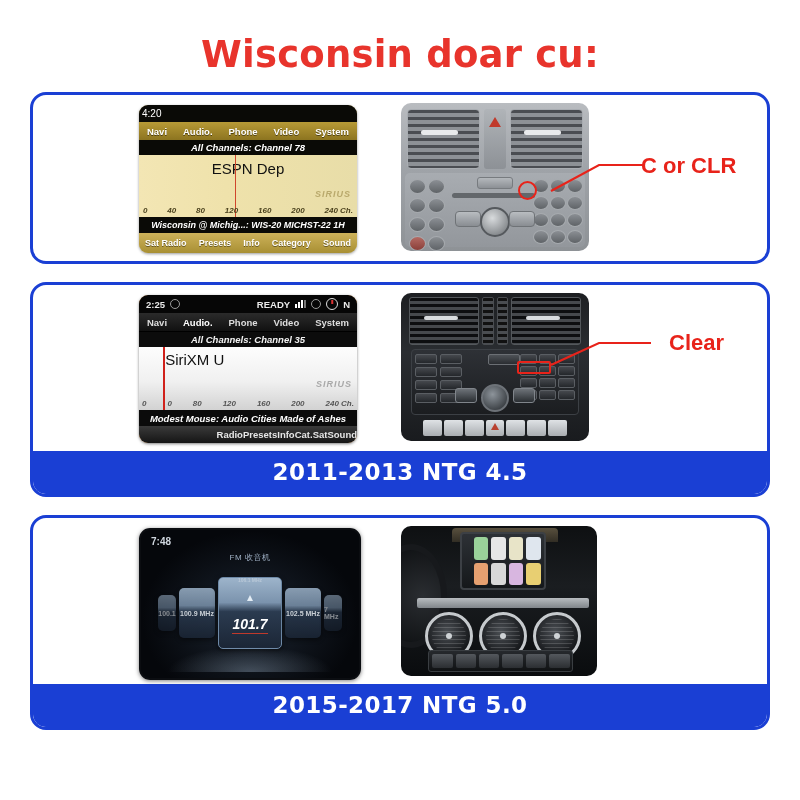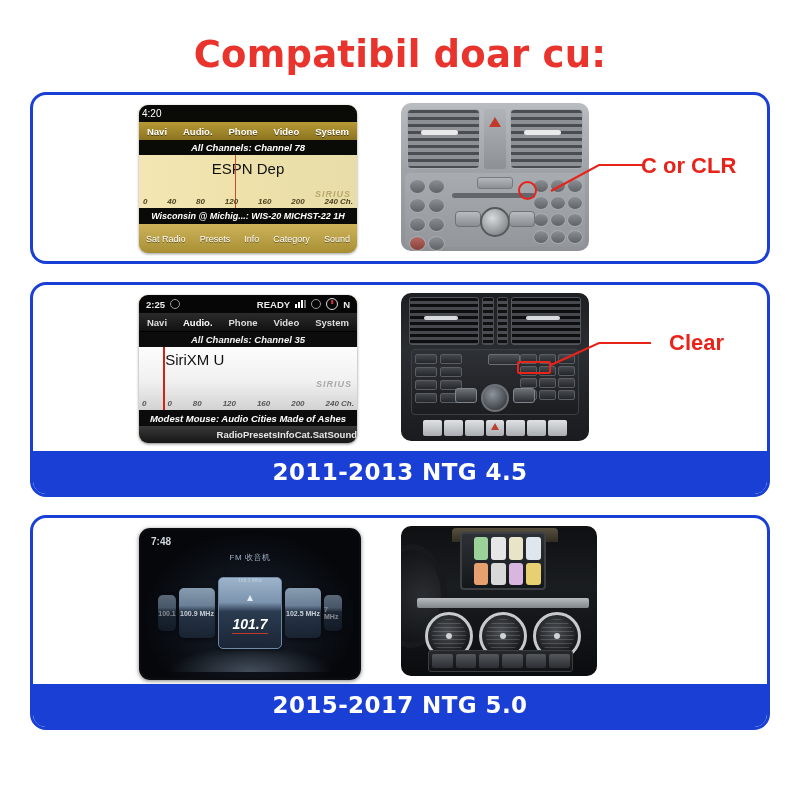--- a/index.html
+++ b/index.html
@@ -166,26 +166,26 @@
     justify-content: center;
     font-style: italic;
     font-weight: bold;
     font-size: 9px;
     white-space: nowrap;
     overflow: hidden;
   }
   .scr40 .s-soft {
     background: linear-gradient(#cdb25a, #a88f33);
     color: #fff;
-    height: 29px;
+    height: 20px;
     display: flex;
     align-items: center;
     justify-content: space-around;
     font-size: 9px;
-    font-weight: normal;
+    font-weight: bold;
     text-shadow: 0 1px 0 rgba(0,0,0,.45);
   }
 
   
   .scr45 {
     width: 100%;
     height: 100%;
     border-radius: 9px;
     overflow: hidden;
     background: #fdba74;
@@ -683,21 +683,21 @@
   .hilite-rect {
     position: absolute;
     border: 2.2px solid #e8231a;
     border-radius: 2px;
     box-sizing: border-box;
   }
 </style>
 </head>
 <body>
 
-<div class="page-title">Compatibil doar cu:</div>
+<div class="page-title">Wisconsin doar cu:</div>
 
 <div class="panels">
 
   <div class="panel">
     <div class="panel-body">
 
       <div class="screen-wrap">
         <div class="scr40">
           <div class="s-status">4:20</div>
           <div class="s-menu">

